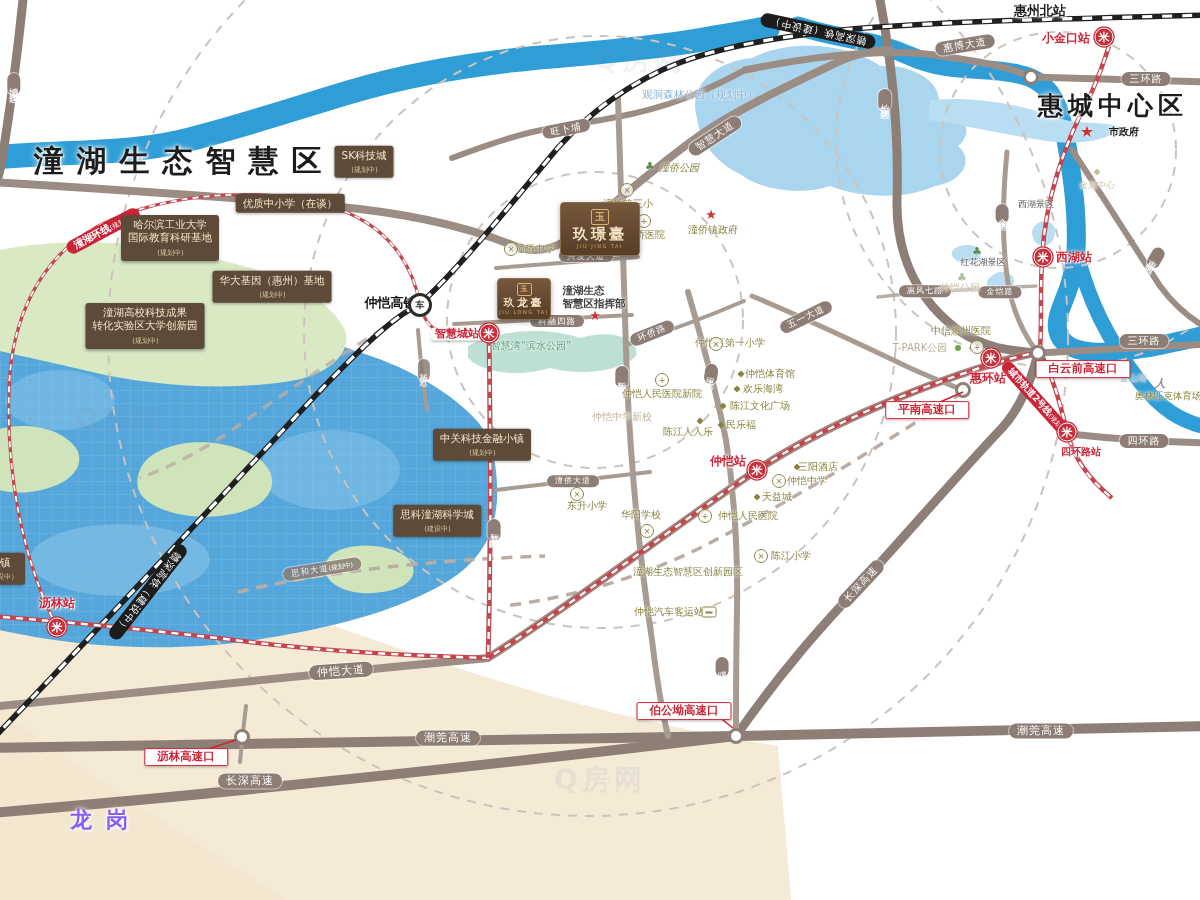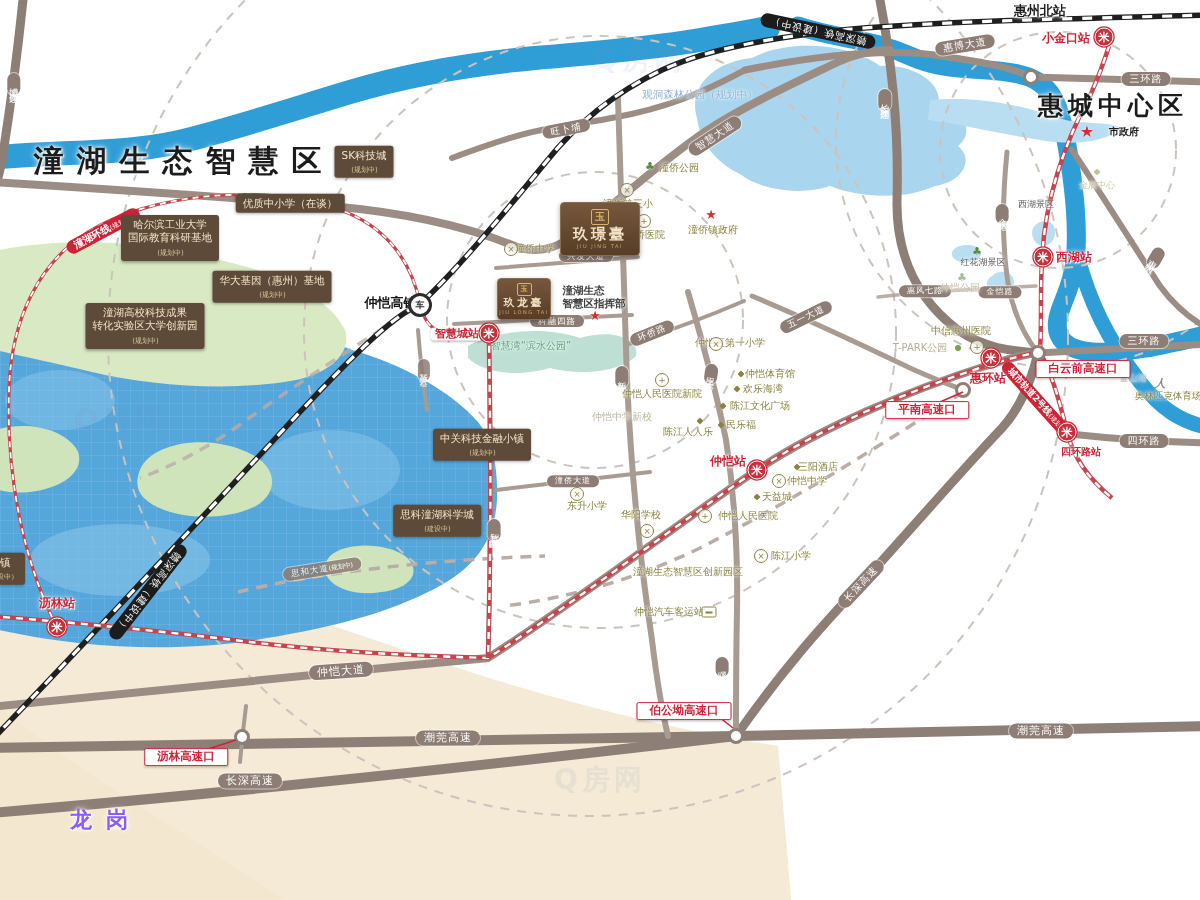--- a/index.html
+++ b/index.html
@@ -206,21 +206,21 @@
       <div class="lbl bbox" style="left: 290px; top: 203px; transform: translate(-50%, -50%);">
         <div>优质中小学（在谈）</div>
       </div>
       <div class="lbl bbox" style="left: 170px; top: 238px; transform: translate(-50%, -50%);"><div>哈尔滨工业大学</div><div>国际教育科研基地</div><span class="sub">(规划中)</span></div>
       <div class="lbl bbox" style="left: 272px; top: 287px; transform: translate(-50%, -50%);"><div>华大基因（惠州）基地</div><span class="sub">(规划中)</span></div>
       <div class="lbl bbox" style="left: 145px; top: 326px; transform: translate(-50%, -50%);"><div>潼湖高校科技成果</div><div>转化实验区大学创新园</div><span class="sub">(规划中)</span></div>
       <div class="lbl bbox" style="left: 482px; top: 445px; transform: translate(-50%, -50%);"><div>中关科技金融小镇</div><span class="sub">(规划中)</span></div>
       <div class="lbl bbox" style="left: 437px; top: 521px; transform: translate(-50%, -50%);"><div>思科潼湖科学城</div><span class="sub">(建设中)</span></div>
       <div class="lbl bbox" style="left: 0px; top: 569px; transform: translate(-50%, -50%);"><div>小镇</div><span class="sub">（建设中）</span></div>
       <div class="lbl poi" style="left: 700px; top: 94px; transform: translate(-50%, -50%); font-size: 10.5px; color: rgb(140, 179, 214);">观洞森林公园<span class="sub">（规划中）</span></div>
-      <div class="lbl poi" style="left: 679px; top: 168px; transform: translate(-50%, -50%);">潼侨公园</div>
+      <div class="lbl poi" style="left: 679px; top: 168px; transform: translate(-50%, -50%); font-style: italic;">潼侨公园</div>
       <div class="lbl poi" style="left: 628px; top: 204px; transform: translate(-50%, -50%);">潼侨第三小</div>
       <div class="lbl poi" style="left: 645px; top: 235px; transform: translate(-50%, -50%);">潼侨医院</div>
       <div class="lbl poi" style="left: 713px; top: 230px; transform: translate(-50%, -50%);">潼侨镇政府</div>
       <div class="lbl poi" style="left: 535px; top: 249px; transform: translate(-50%, -50%);">潼侨中学</div>
       <div class="lbl poi bold" style="left: 594px; top: 297px; transform: translate(-50%, -50%); font-size: 10.5px; color: rgb(61, 61, 61);">
         <div>潼湖生态</div>
         <div>智慧区指挥部</div>
       </div>
       <div class="lbl poi" style="left: 531px; top: 346px; transform: translate(-50%, -50%); color: rgb(90, 158, 124);">智慧湾“滨水公园”</div>
       <div class="lbl poi" style="left: 730px; top: 344px; transform: translate(-50%, -50%); font-family: Liberation Mono, monospace;">仲恺区第一小学</div>

